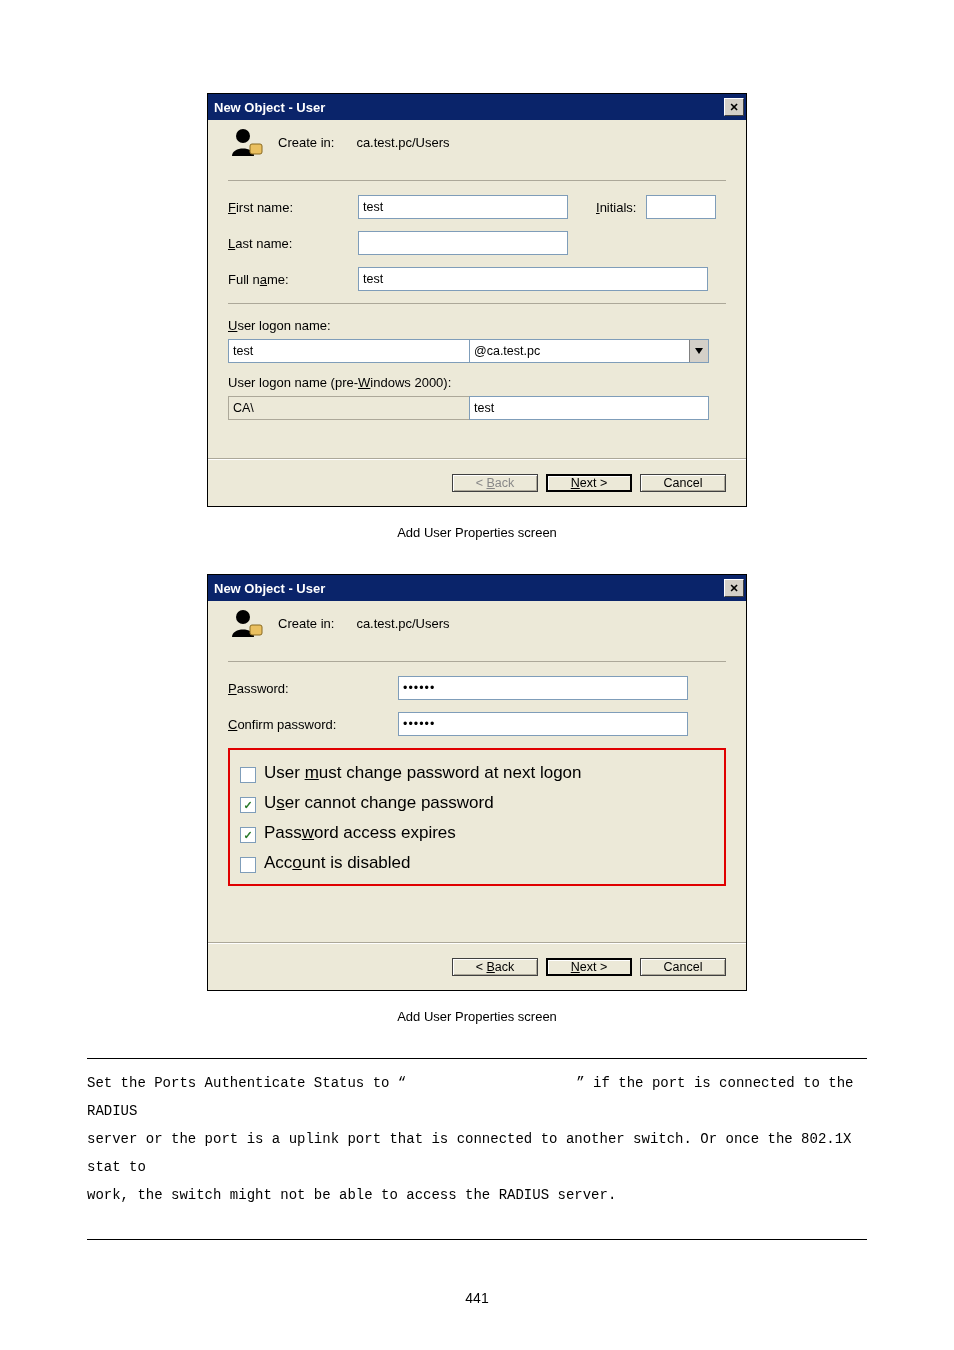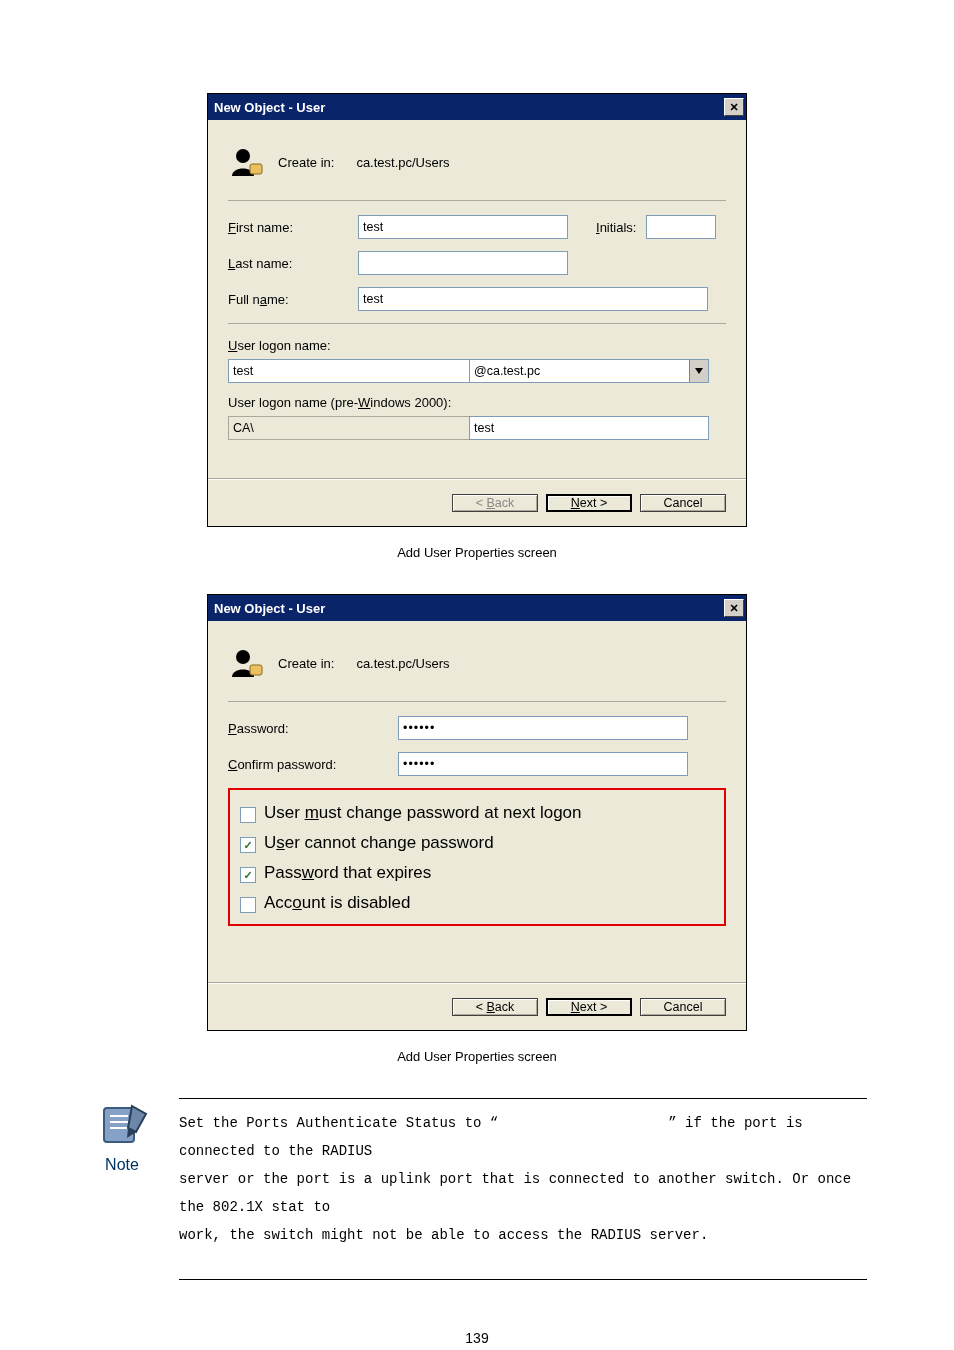--- a/index.html
+++ b/index.html
@@ -45,21 +45,21 @@
     border-bottom-color: #404040;
     display: flex;
     align-items: center;
     justify-content: center;
     color: #000;
     font-size: 11px;
     font-weight: bold;
     line-height: 1;
   }
   .body {
-    padding: 20px 20px 6px 20px;
+    padding: 0 20px 6px 20px;
     font-size: 13px;
   }
   .create-row {
     display: flex;
     align-items: center;
     gap: 14px;
     padding: 4px 0 16px 0;
   }
   .user-create-icon {
     width: 36px;
@@ -319,21 +319,21 @@
           <div class="chk-row">
             <span class="chk"></span>
             <span><span>User </span><span class="u">m</span><span>ust change password at next logon</span></span>
           </div>
           <div class="chk-row">
             <span class="chk checked"></span>
             <span><span>U</span><span class="u">s</span><span>er cannot change password</span></span>
           </div>
           <div class="chk-row">
             <span class="chk checked"></span>
-            <span><span>Pass</span><span class="u">w</span><span>ord that expires</span></span>
+            <span><span>Pass</span><span class="u">w</span><span>ord access expires</span></span>
           </div>
           <div class="chk-row">
             <span class="chk"></span>
             <span><span>Acc</span><span class="u">o</span><span>unt is disabled</span></span>
           </div>
         </div>
 
         <div style="height:30px"></div>
       </div>
       <div class="btn-row-sep"></div>
@@ -347,32 +347,21 @@
             </span>
           <span class="win-btn">Cancel</span>
         </div>
       </div>
     </div>
   </div>
 
   <div class="caption">Add User Properties screen</div>
 
   <div class="note-block">
-    <div class="note-icon">
-      <svg width="60" height="56" viewBox="0 0 60 56">
-        <rect x="12" y="10" width="30" height="34" rx="3" fill="#85a2c6" stroke="#3b5a80" stroke-width="2"></rect>
-        <line x1="18" y1="18" x2="36" y2="18" stroke="#fff" stroke-width="2"></line>
-        <line x1="18" y1="24" x2="36" y2="24" stroke="#fff" stroke-width="2"></line>
-        <line x1="18" y1="30" x2="36" y2="30" stroke="#fff" stroke-width="2"></line>
-        <path d="M40 8 L54 16 L44 34 L36 30 Z" fill="#6c87aa" stroke="#2a3f57" stroke-width="2"></path>
-        <path d="M44 34 L36 30 L35 40 Z" fill="#2a3f57"></path>
-      </svg>
-      <div class="note-label">Note</div>
-    </div>
     <div class="note-text">
       <span>Set the Ports Authenticate Status to “</span><span class="gap"></span><span>” if the port is connected to the RADIUS</span><br>
       <span>server or the port is a uplink port that is connected to another switch. Or once the 802.1X stat to</span><br>
       <span>work, the switch might not be able to access the RADIUS server.</span>
     </div>
   </div>
 
-  <div class="pagenum">139</div>
+  <div class="pagenum">441</div>
 </div>
 
 </body></html>

